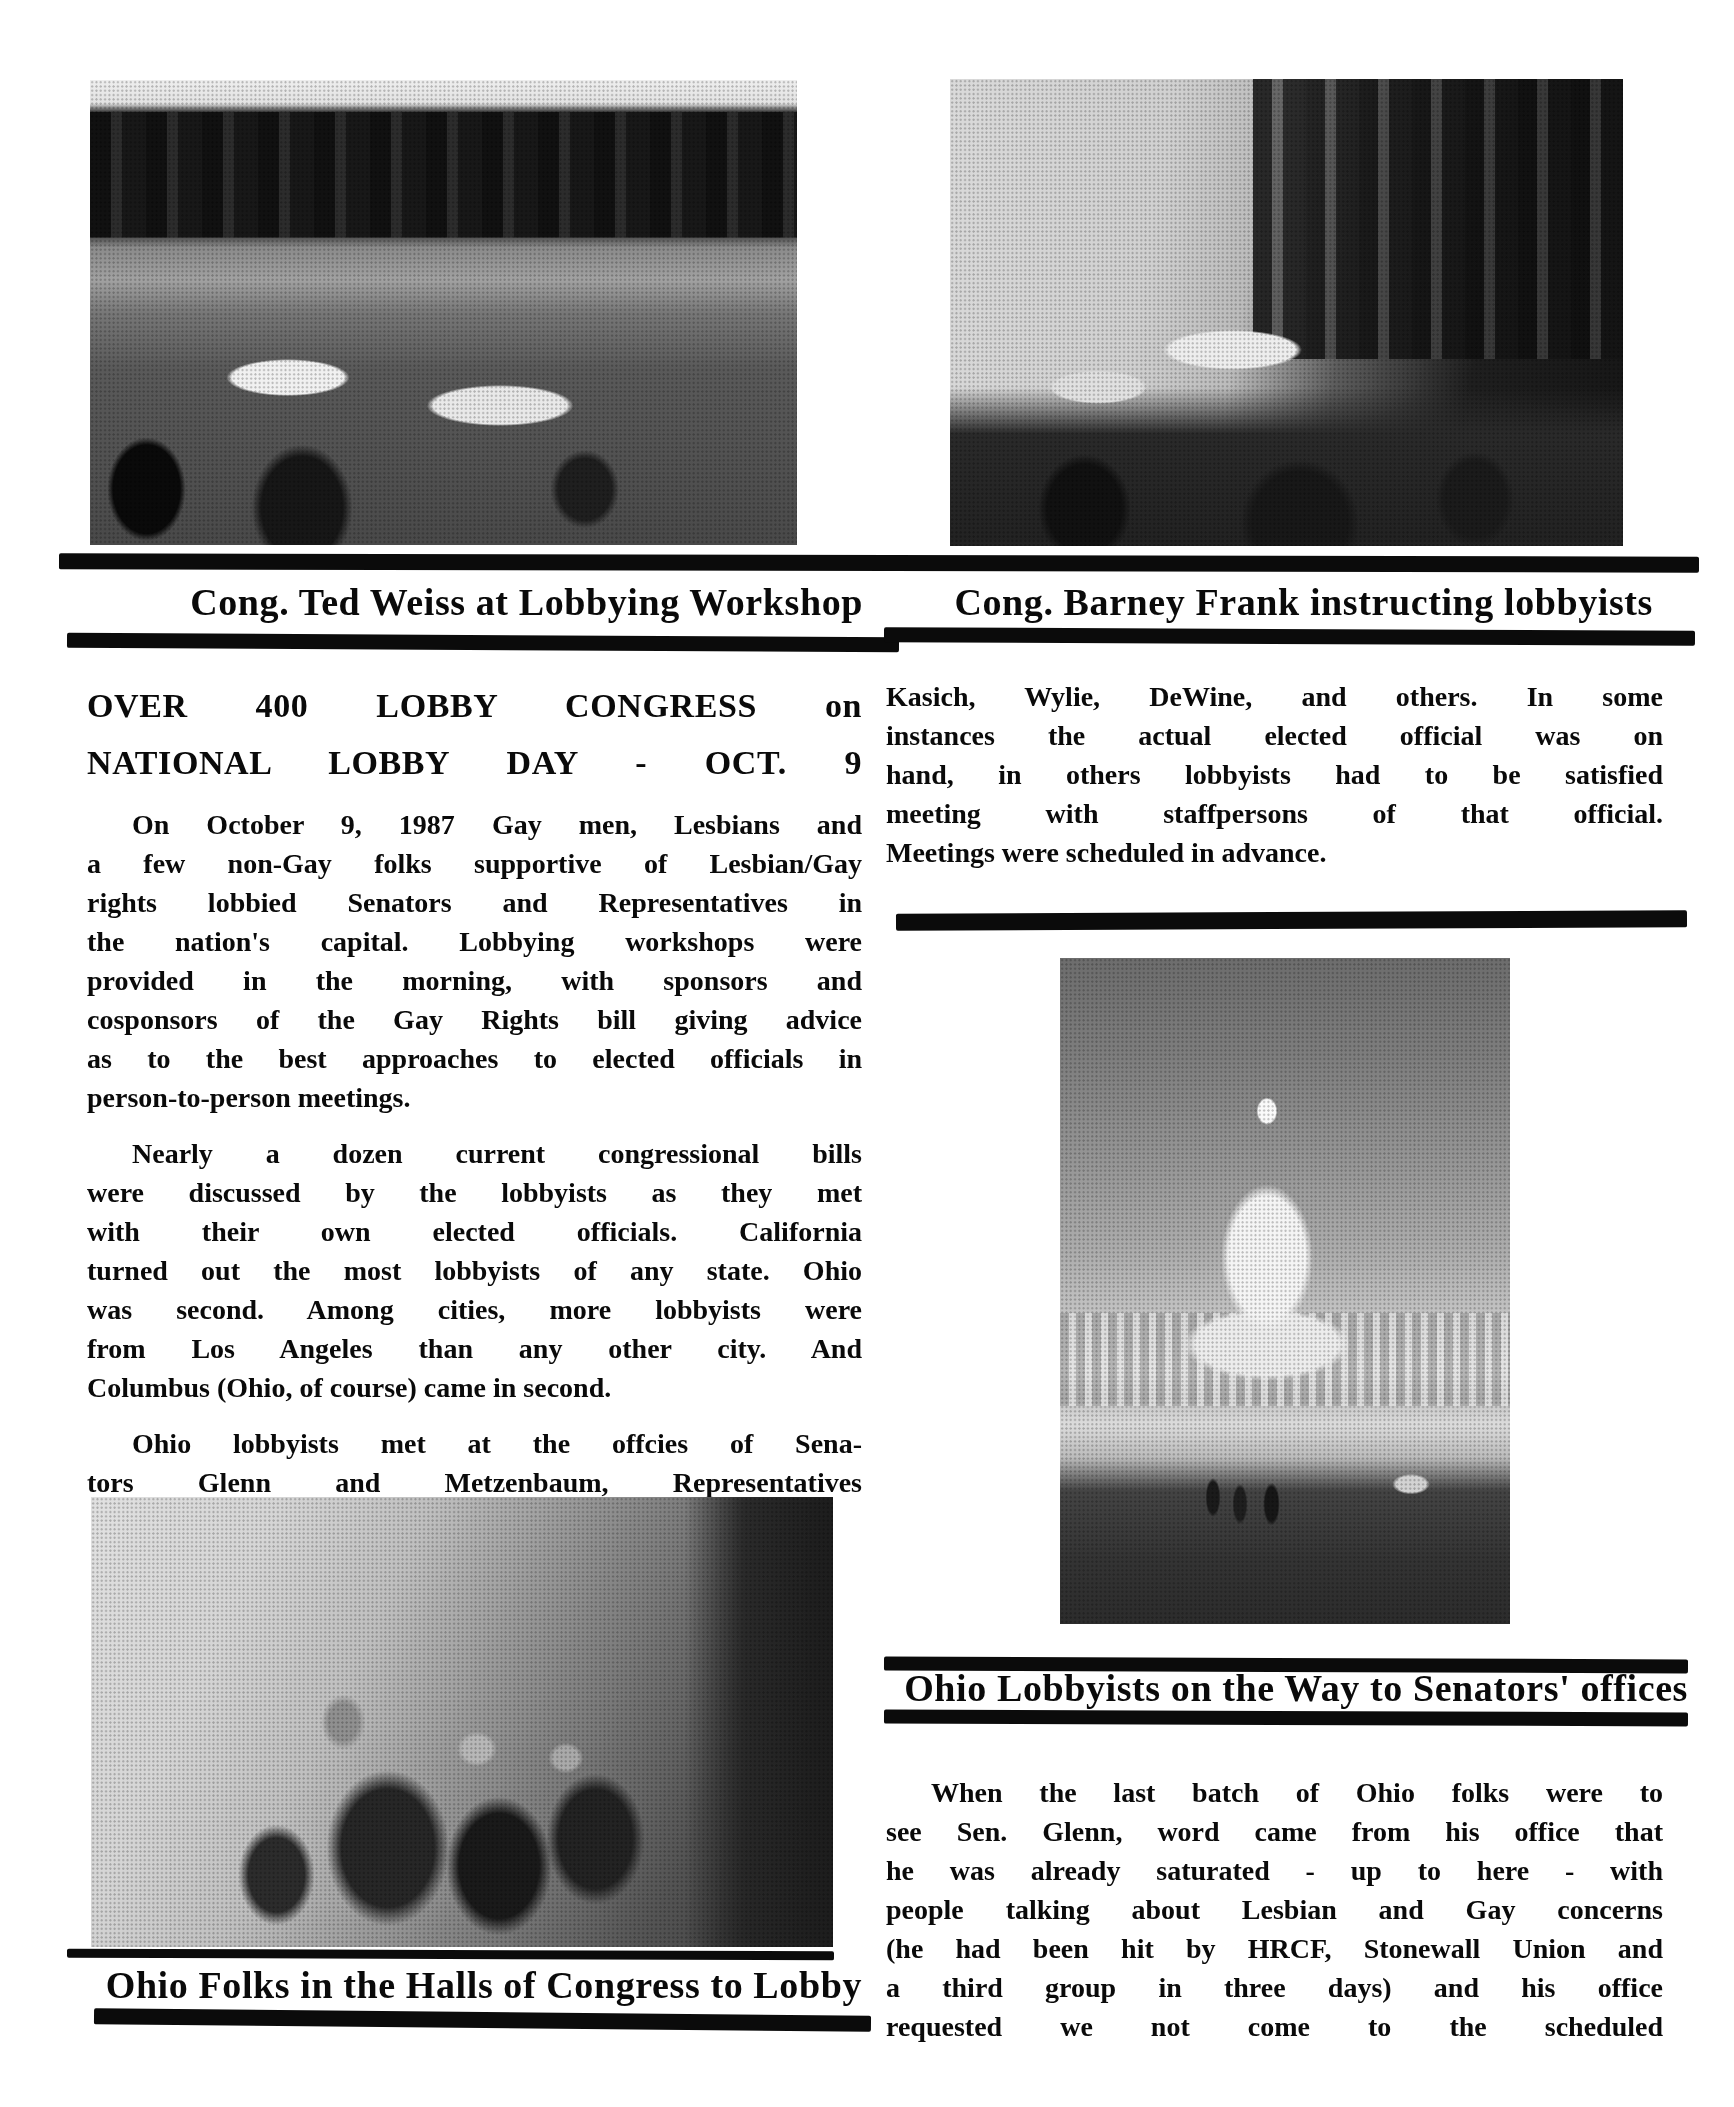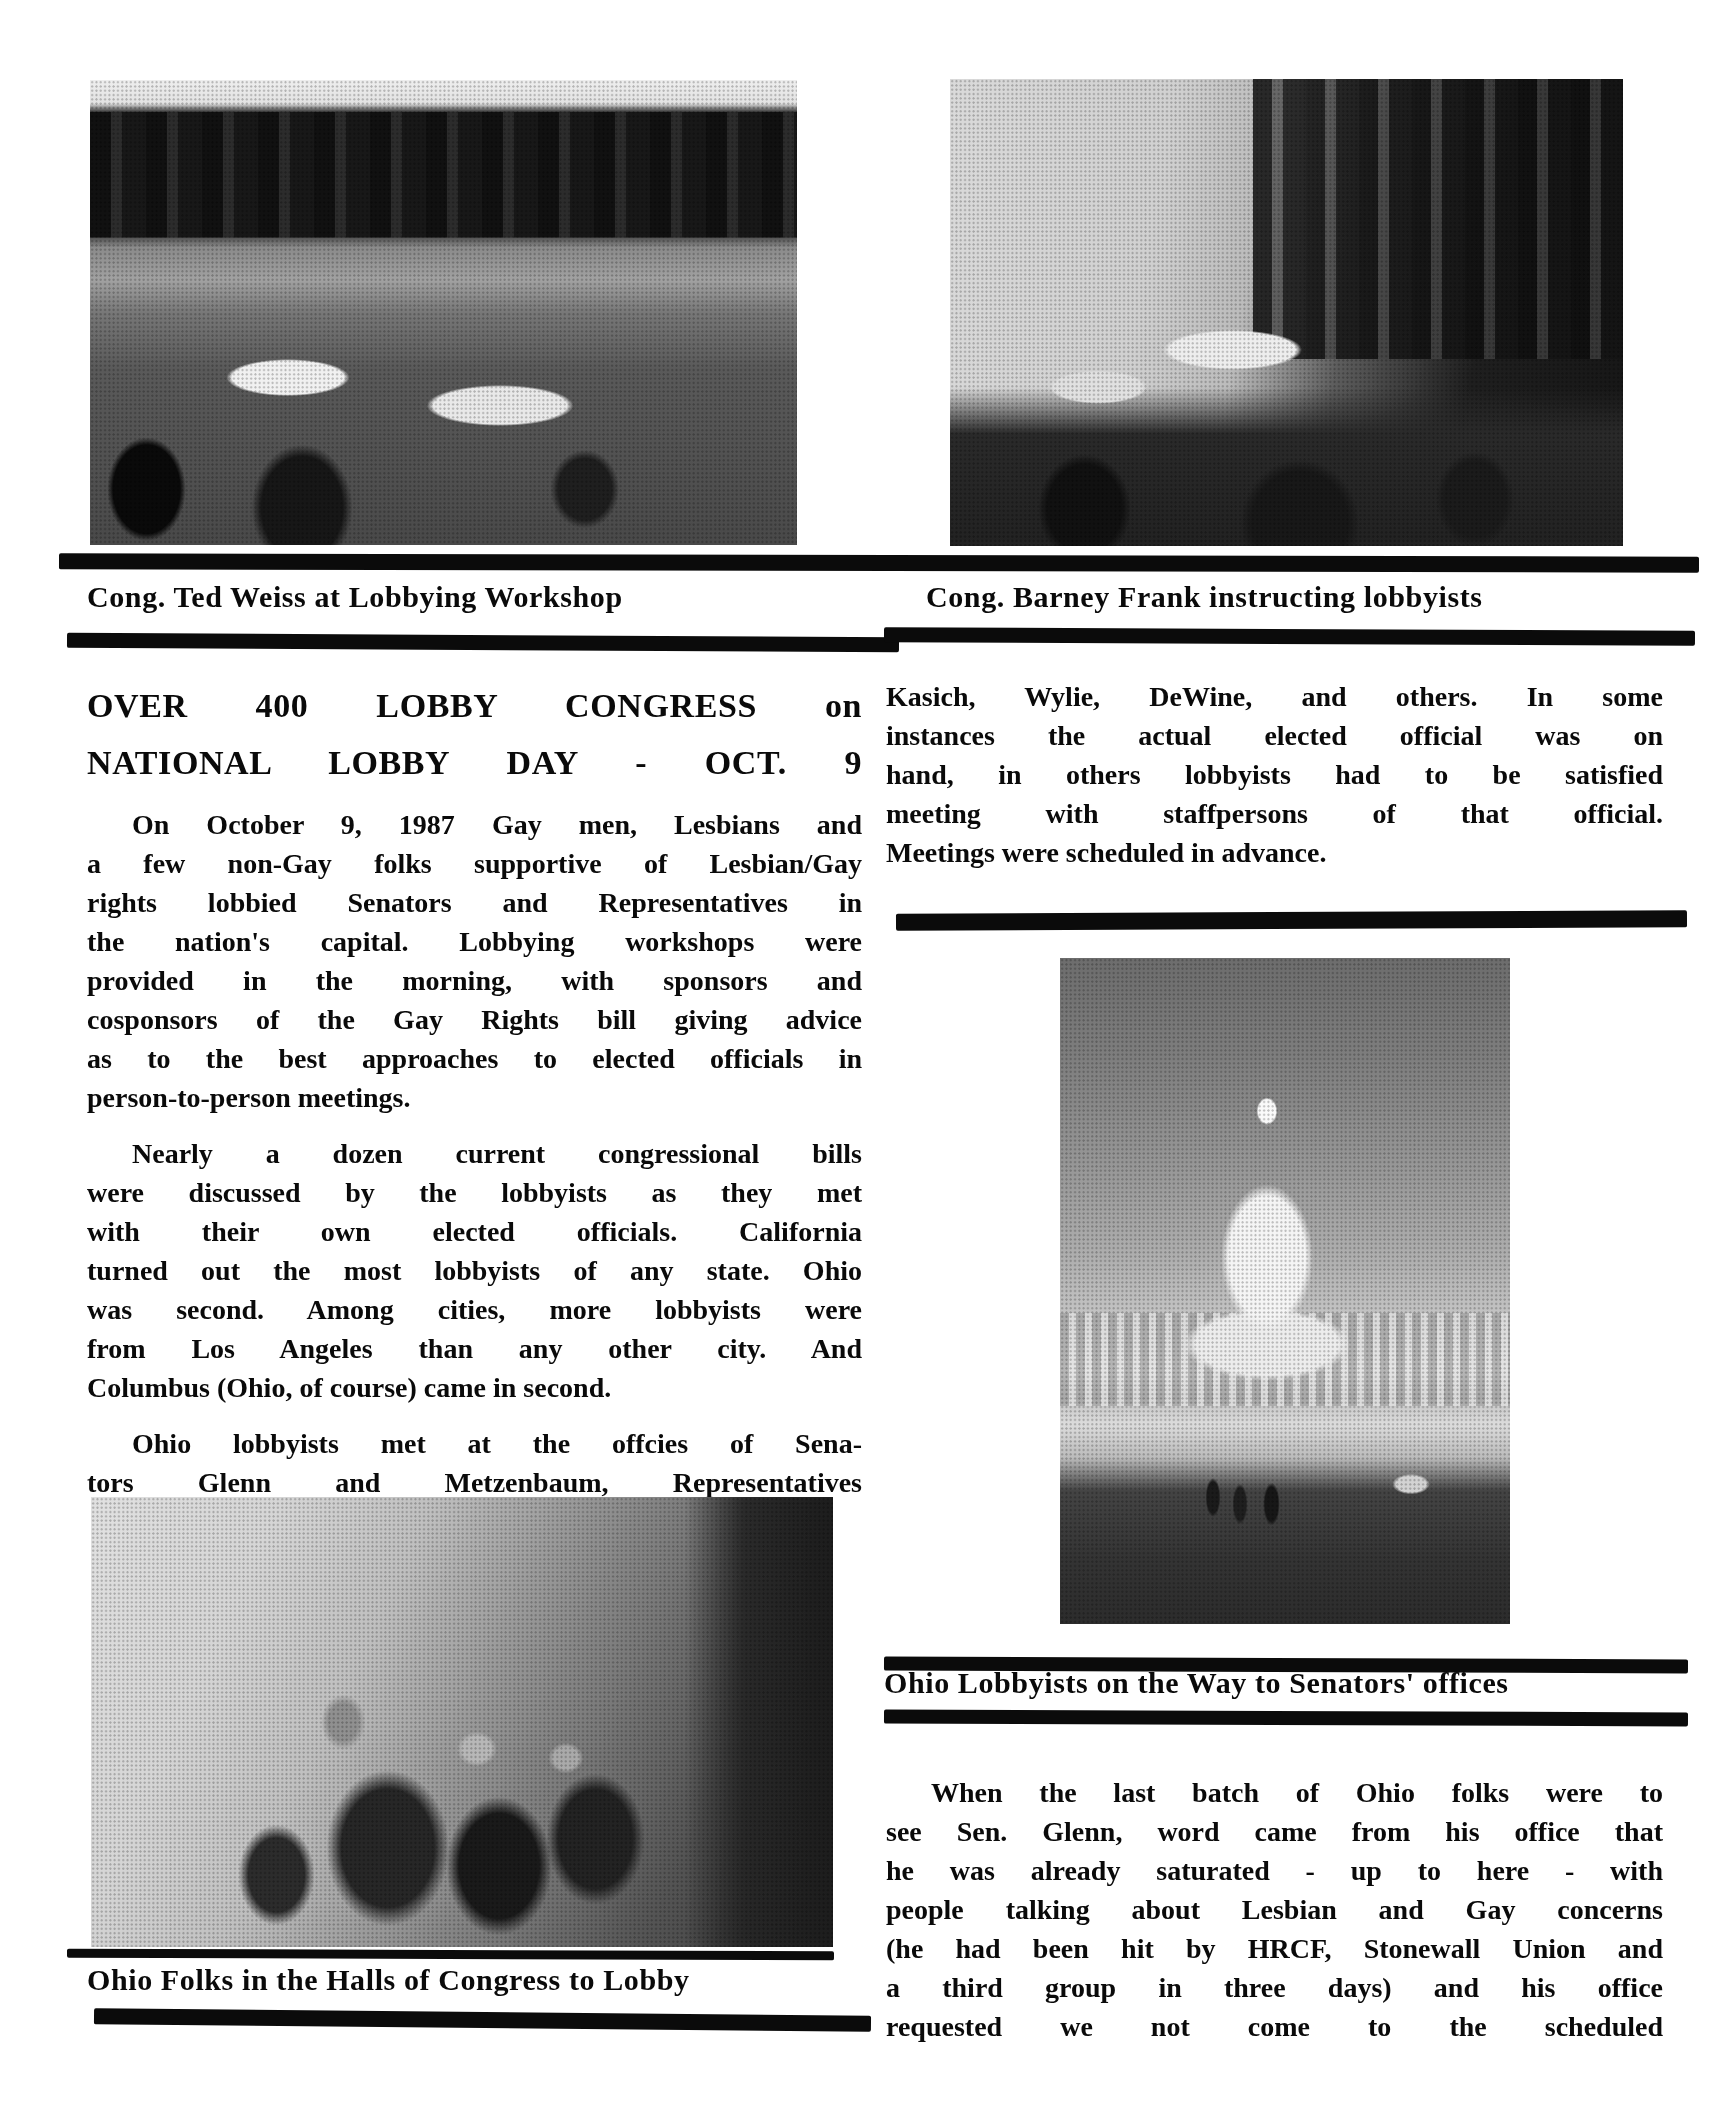--- a/index.html
+++ b/index.html
@@ -76,22 +76,22 @@
       radial-gradient(ellipse 25px 22px at 64% 58%, #a8a8a8 50%, rgba(168,168,168,0) 70%),
       linear-gradient(90deg,rgba(0,0,0,0) 80%,rgba(40,40,40,.9) 88%,#222 100%),
       linear-gradient(115deg,#dcdcdc 0%,#d2d2d2 20%,#bdbdbd 36%,#8f8f8f 55%,#565656 80%,#3a3a3a 100%);
     background-repeat:no-repeat;
   }
   
   .bar{position:absolute;background:#0b0b0b;border-radius:1.9px;}
   
   .caption{
     position:absolute;
-    font-size:30px;font-weight:bold;letter-spacing:0.6px;
-    text-align:left;white-space:nowrap;
+    font-size:38px;font-weight:bold;letter-spacing:0.6px;
+    text-align:right;white-space:nowrap;
   }
   
   .headline{position:absolute;left:87px;top:677px;width:775px;}
   .headline .hl{
     font-size:34px;font-weight:bold;line-height:57px;
     text-align:justify;text-align-last:justify;letter-spacing:0.6px;
   }
   
   .col{position:absolute;font-size:28px;line-height:39px;font-weight:bold;}
   .col .para{margin:0;font-family:Liberation Serif, serif;}
@@ -103,21 +103,21 @@
 <body>
 
 <div class="page">
 
   <div class="photo photo-hearing-left"></div>
   <div class="photo photo-hearing-right"></div>
 
   <div class="bar" style="left:59px;top:555px;width:1640px;height:16px;transform:rotate(0.12deg);"></div>
 
   <div class="caption" style="left:87px;top:580px;width:776px;">Cong. Ted Weiss at Lobbying Workshop</div>
-  <div class="caption" style="left:926px;top:580px;width:804px;">Cong. Barney Frank instructing lobbyists</div>
+  <div class="caption" style="left:849px;top:580px;width:804px;">Cong. Barney Frank instructing lobbyists</div>
 
   <div class="bar" style="left:67px;top:635px;width:832px;height:15px;transform:rotate(0.3deg);"></div>
   <div class="bar" style="left:884px;top:629px;width:811px;height:15px;transform:rotate(0.25deg);"></div>
 
   <div class="headline">
     <div class="hl">OVER 400 LOBBY CONGRESS on</div>
     <div class="hl">NATIONAL LOBBY DAY - OCT. 9</div>
   </div>
 
   <div class="col" style="left:87px;top:788px;width:775px;">

